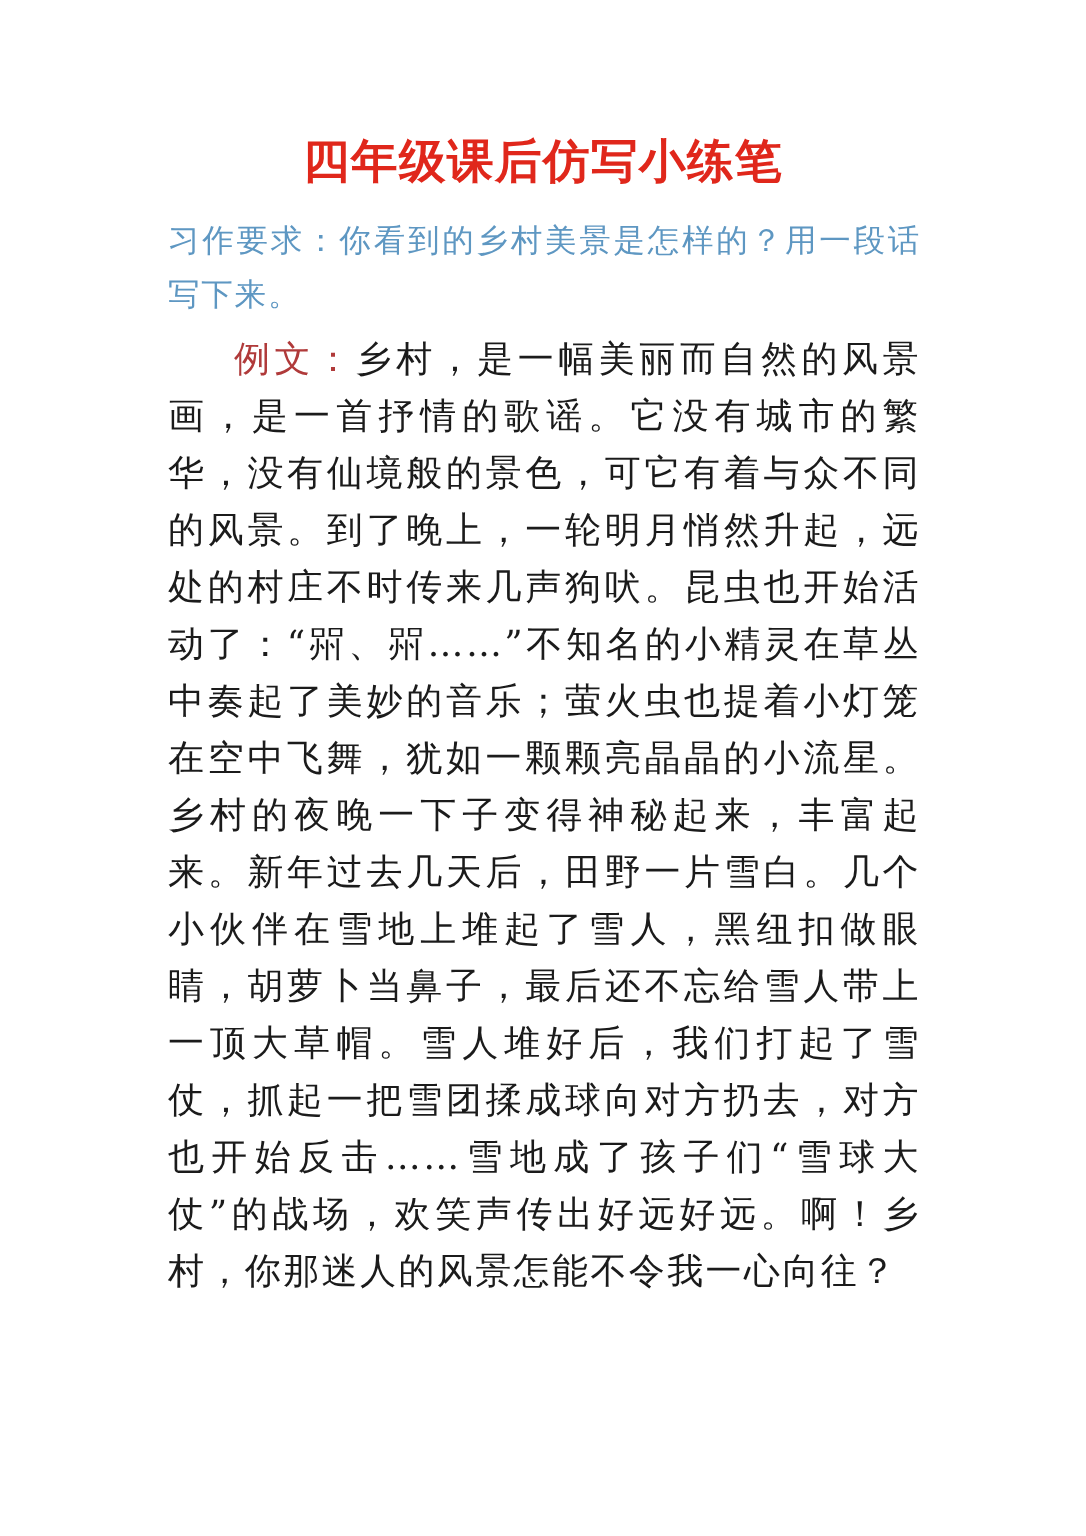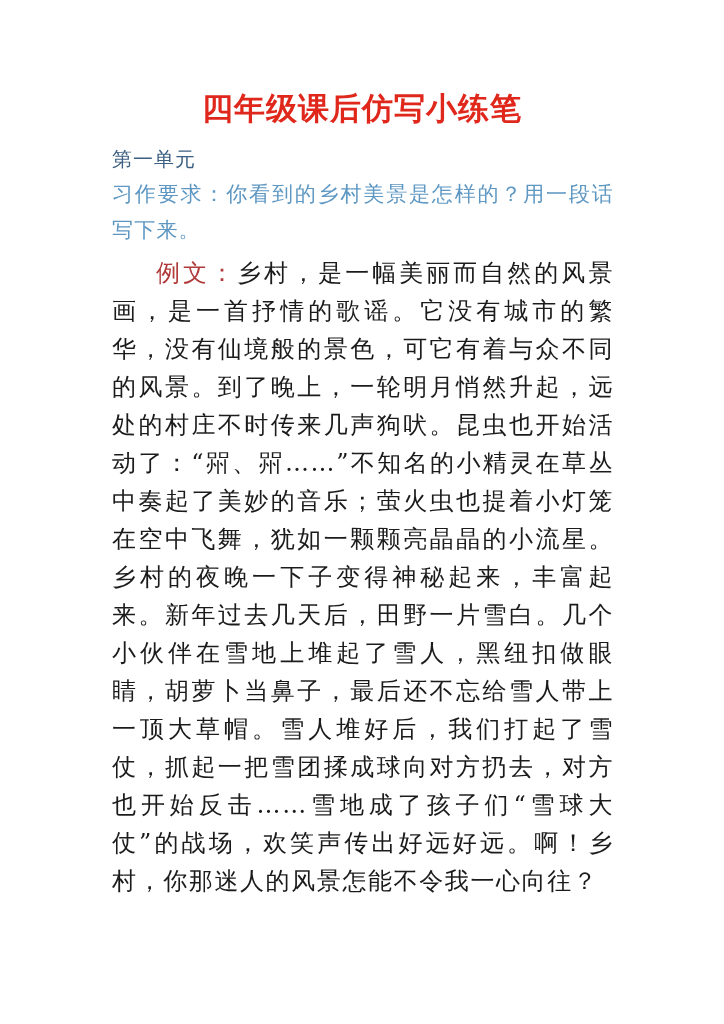--- a/index.html
+++ b/index.html
@@ -84,21 +84,20 @@
 </style>
 </head>
 <body>
 
 <div class="page">
 
   <div class="doc-title">四年级课后仿写小练笔</div>
 
   <div class="content">
 
-    <div class="unit-label">第一单元</div>
 
     <div class="prompt">习作要求：你看到的乡村美景是怎样的？用一段话写下来。</div>
 
     <p class="sample-block">
       <span class="sample-label">例文：</span><span class="sample-body">乡村，是一幅美丽而自然的风景画，是一首抒情的歌谣。它没有城市的繁华，没有仙境般的景色，可它有着与众不同的风景。到了晚上，一轮明月悄然升起，远处的村庄不时传来几声狗吠。昆虫也开始活动了：“喌、喌……”不知名的小精灵在草丛中奏起了美妙的音乐；萤火虫也提着小灯笼在空中飞舞，犹如一颗颗亮晶晶的小流星。乡村的夜晚一下子变得神秘起来，丰富起来。新年过去几天后，田野一片雪白。几个小伙伴在雪地上堆起了雪人，黑纽扣做眼睛，胡萝卜当鼻子，最后还不忘给雪人带上一顶大草帽。雪人堆好后，我们打起了雪仗，抓起一把雪团揉成球向对方扔去，对方也开始反击……雪地成了孩子们“雪球大仗”的战场，欢笑声传出好远好远。啊！乡村，你那迷人的风景怎能不令我一心向往？</span>
     </p>
 
   </div>
 
 </div>

